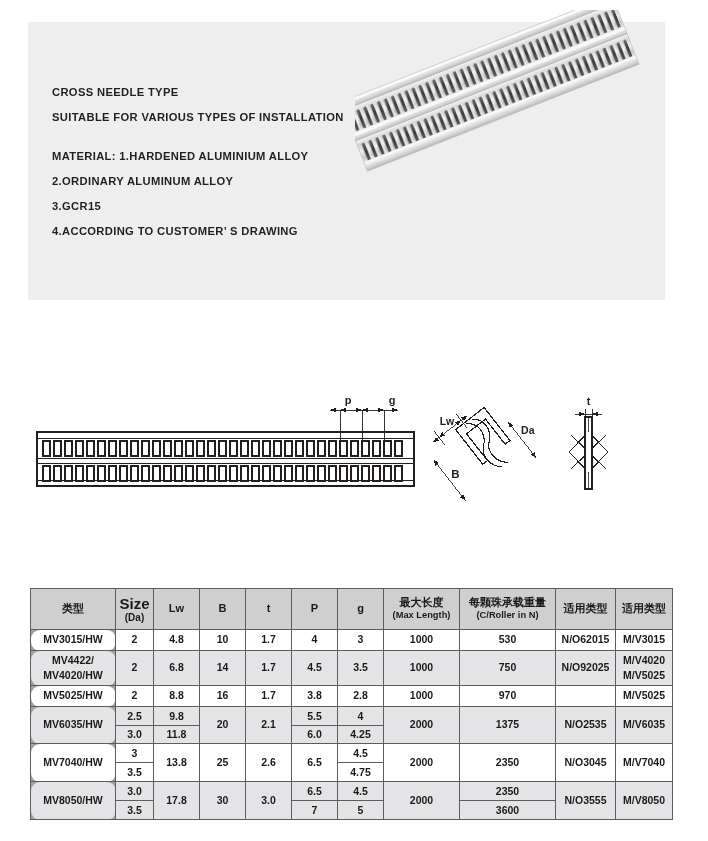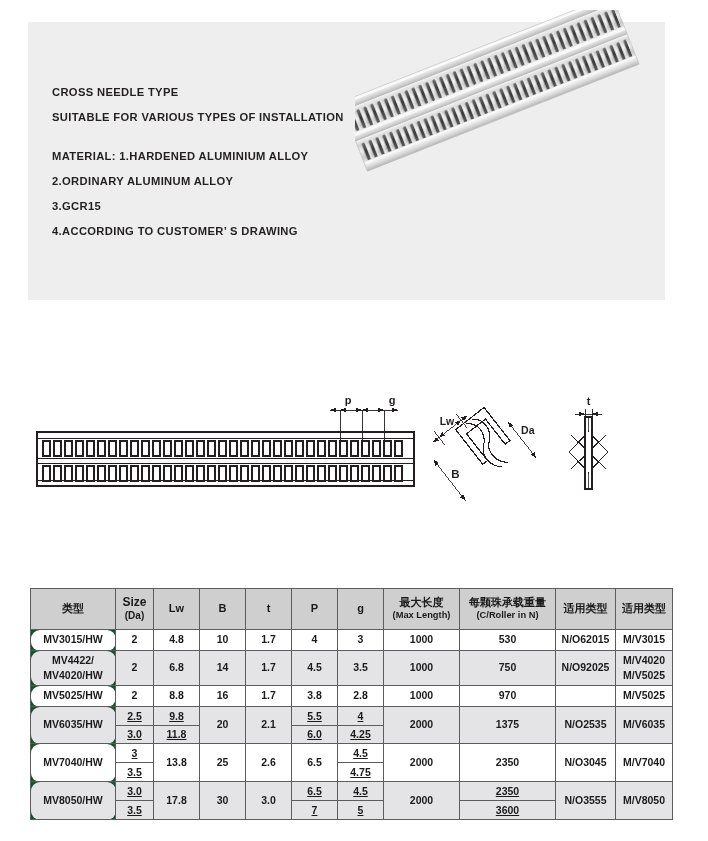--- a/index.html
+++ b/index.html
@@ -68,57 +68,56 @@
   #spec-table-wrap {
     position: absolute;
     left: 30px;
     top: 588px;
     width: 622px;
   }
   table.spec {
     border-collapse: collapse;
     width: 622px;
     table-layout: fixed;
-    background: #14532d;
+    background: #a3a3a3;
   }
   table.spec th, table.spec td {
     border: 1px solid #5d5d5d;
     text-align: center;
     vertical-align: middle;
     font-size: 10.5px;
     font-weight: 700;
     color: #1a1a1a;
     padding: 0;
     line-height: 1.25;
   }
   table.spec thead th {
     background: #cfcfcf;
     height: 36px;
     font-size: 11px;
     padding: 2px 1px;
   }
   table.spec thead th .cn { display:block; font-size: 11px; }
   table.spec thead th .en { display:block; font-size: 9.3px; }
-  table.spec thead th .sz1 { display:block; font-size: 12px; line-height:1.15; }
+  table.spec thead th .sz1 { display:block; font-size: 15px; line-height:1.15; }
   table.spec thead th .sz2 { display:block; font-size: 10px; line-height:1.15; }
 
   tr.row-white > td { background: #ffffff; }
   tr.row-gray  > td { background: #e4e4e6; }
 
   td.h1 { height: 20px; }
   td.h2 { height: 34px; }
   td.h3 { height: 36px; }
 
   
   .split { display: block; width: 100%; }
   .split > span {
     display: block;
     height: 17px;
     line-height: 17px;
-    text-decoration: underline;
   }
   .split > span.top { border-bottom: 1px solid #5d5d5d; }
   .split.tall > span { height: 18px; line-height: 18px; }
 
   .two-line span { display:block; line-height: 15px; }
   .cell-pad { padding: 0 2px; border-radius: 9px; }
 </style>
 </head>
 <body>
 

